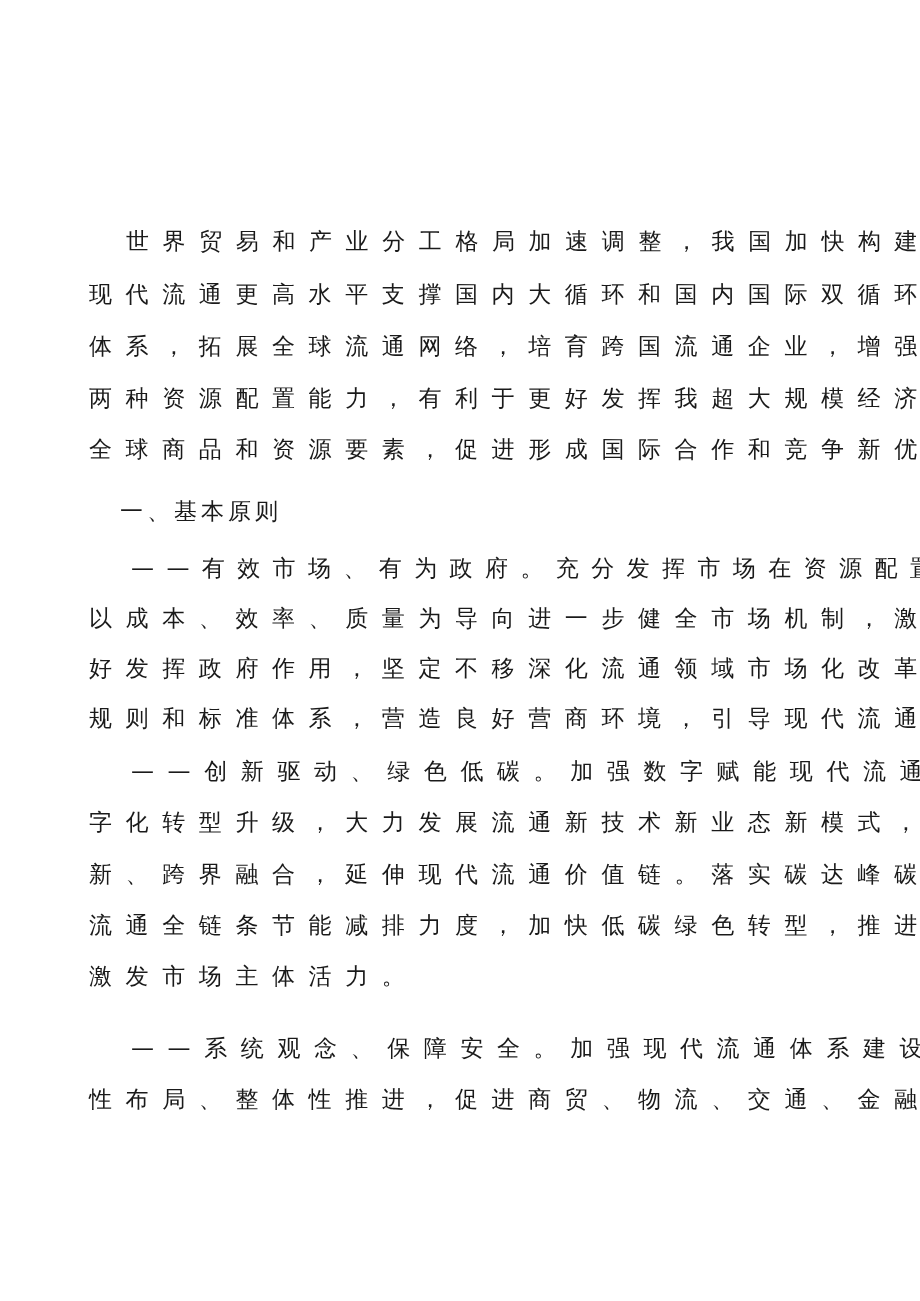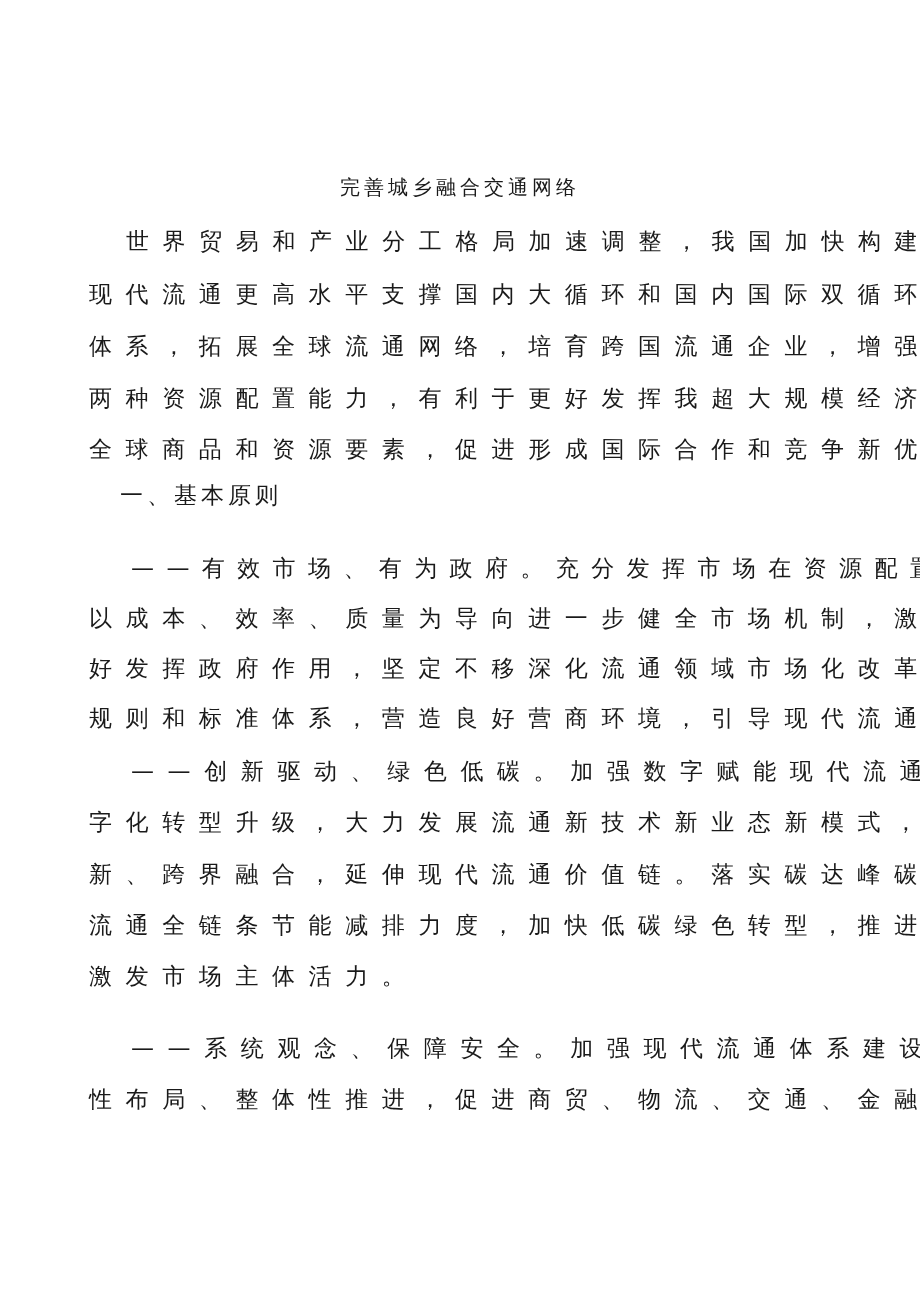--- a/index.html
+++ b/index.html
@@ -8,31 +8,30 @@
   .page { position: absolute; left: 0; top: 0; width: 920px; height: 1301px; background: #fff; }
   .title { position: absolute; top: 172px; left: 0; width: 920px; text-align: center;
            font-size: 20px; line-height: 30px; letter-spacing: 4px; }
   .line { position: absolute; left: 89px; width: 760px; white-space: nowrap;
           font-size: 23px; line-height: 30px; letter-spacing: 13.6px; }
 </style>
 </head>
 <body>
 
 <div class="page">
-  <div class="title">完善城乡融合交通网络</div>
 
   <div>
     <div class="line" style="top:226px; left:126px;">世界贸易和产业分工格局加速调整，我国加快构建新发展格局，需要</div>
     <div class="line" style="top:279px;">现代流通更高水平支撑国内大循环和国内国际双循环。加快建设现代流通</div>
     <div class="line" style="top:331px;">体系，拓展全球流通网络，培育跨国流通企业，增强国内国际两个市场、</div>
     <div class="line" style="top:383px;">两种资源配置能力，有利于更好发挥我超大规模经济体引力场作用，聚集</div>
     <div class="line" style="top:434px;">全球商品和资源要素，促进形成国际合作和竞争新优势。</div>
   </div>
 
-  <div class="line" style="top:480px; left:120px; letter-spacing:4px;">一、基本原则</div>
+  <div class="line" style="top:496px; left:120px; letter-spacing:4px;">一、基本原则</div>
 
   <div>
     <div class="line" style="top:553px; left:131px; letter-spacing:12.4px;">——有效市场、有为政府。充分发挥市场在资源配置中的决定性作用，</div>
     <div class="line" style="top:603px;">以成本、效率、质量为导向进一步健全市场机制，激发市场主体活力。更</div>
     <div class="line" style="top:653px;">好发挥政府作用，坚定不移深化流通领域市场化改革，加快构建完善流通</div>
     <div class="line" style="top:703px;">规则和标准体系，营造良好营商环境，引导现代流通规范有序发展。</div>
   </div>
 
   <div>
     <div class="line" style="top:756px; left:131px;">——创新驱动、绿色低碳。加强数字赋能现代流通，加快流通领域数</div>

